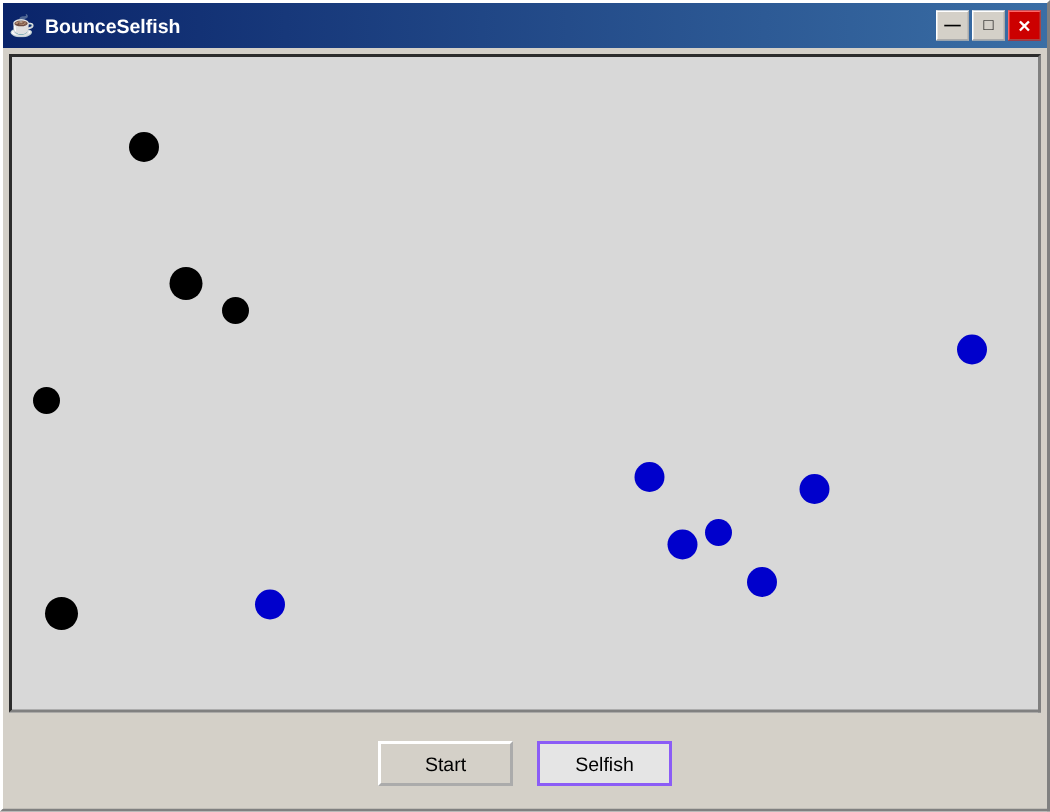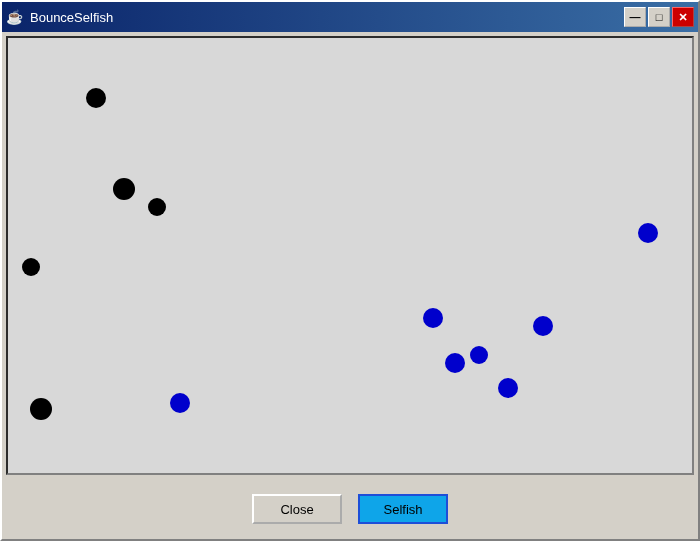--- a/index.html
+++ b/index.html
@@ -44,21 +44,21 @@
       width: 18px;
       height: 18px;
       display: flex;
       align-items: center;
       justify-content: center;
     }
 
     .title-text {
       color: white;
       font-size: 13px;
-      font-weight: normal;
+      font-weight: bold;
     }
 
     .title-buttons {
       display: flex;
       gap: 2px;
     }
 
     .title-btn {
       width: 22px;
       height: 20px;
@@ -126,22 +126,22 @@
       width: 90px;
       height: 30px;
       background: #d4d0c8;
       border: 2px outset #ffffff;
       cursor: pointer;
       font-size: 13px;
       font-family: Arial, sans-serif;
     }
 
     .win-button-selfish {
-      border: 2px solid #1d4ed8;
-      background: #0ea5e9;
+      border: 2px solid #8b5cf6;
+      background: #e5e5e5;
     }
   </style>
 </head>
 <body>
 
 <div class="window">
   <div class="title-bar">
     <div class="title-bar-left">
       <div class="title-icon">
         <span style="color:#ff6600; font-size:14px;">☕</span>
@@ -166,16 +166,16 @@
     <div class="dot dot-blue" style="left:630px; top:185px; width:20px; height:20px;"></div>
     <div class="dot dot-blue" style="left:415px; top:270px; width:20px; height:20px;"></div>
     <div class="dot dot-blue" style="left:525px; top:278px; width:20px; height:20px;"></div>
     <div class="dot dot-blue" style="left:437px; top:315px; width:20px; height:20px;"></div>
     <div class="dot dot-blue" style="left:462px; top:308px; width:18px; height:18px;"></div>
     <div class="dot dot-blue" style="left:490px; top:340px; width:20px; height:20px;"></div>
     <div class="dot dot-blue" style="left:162px; top:355px; width:20px; height:20px;"></div>
   </div>
 
   <div class="button-bar">
-    <button class="win-button">Close</button>
+    <button class="win-button">Start</button>
     <button class="win-button win-button-selfish">Selfish</button>
   </div>
 </div>
 
 </body></html>

